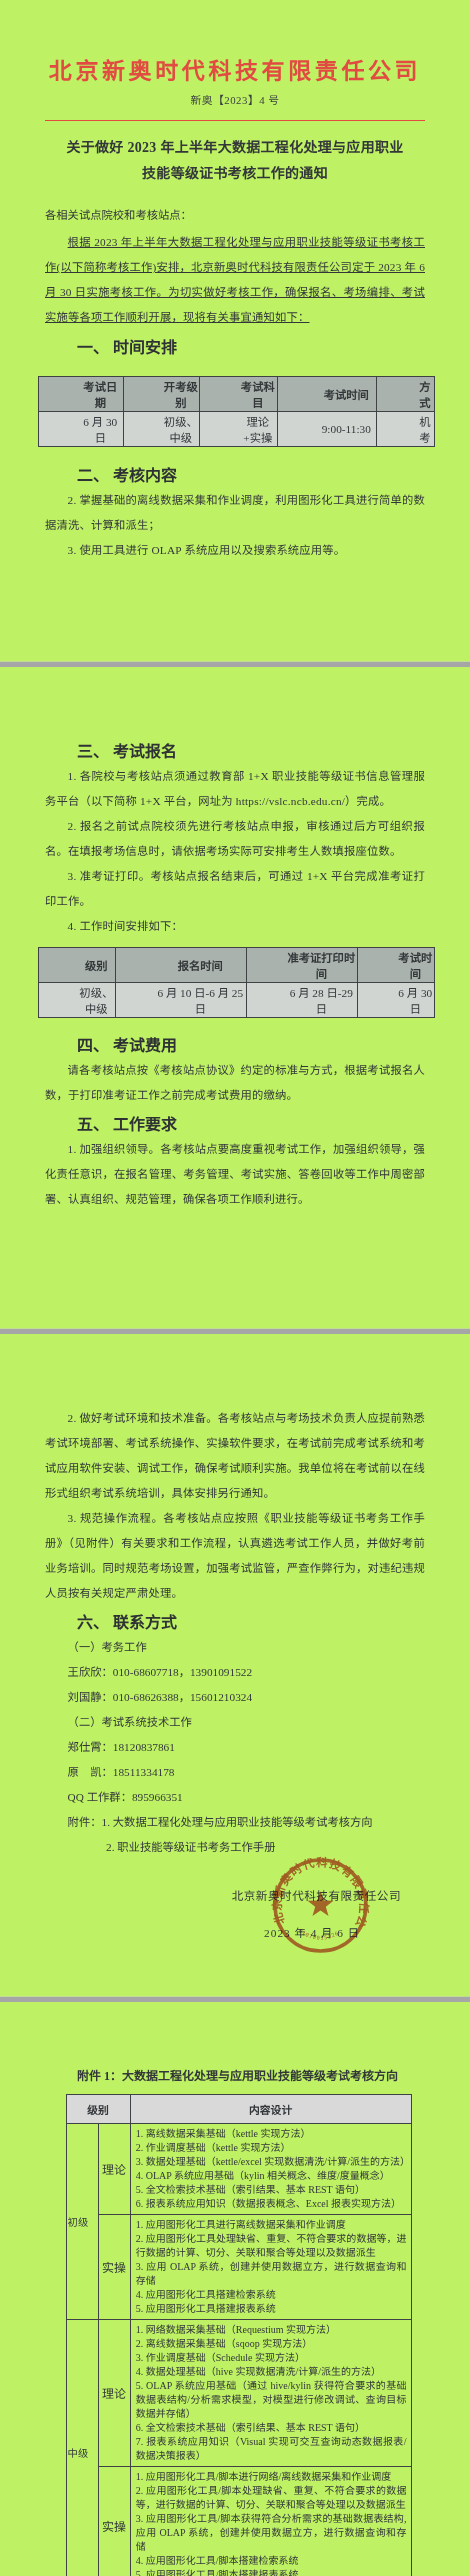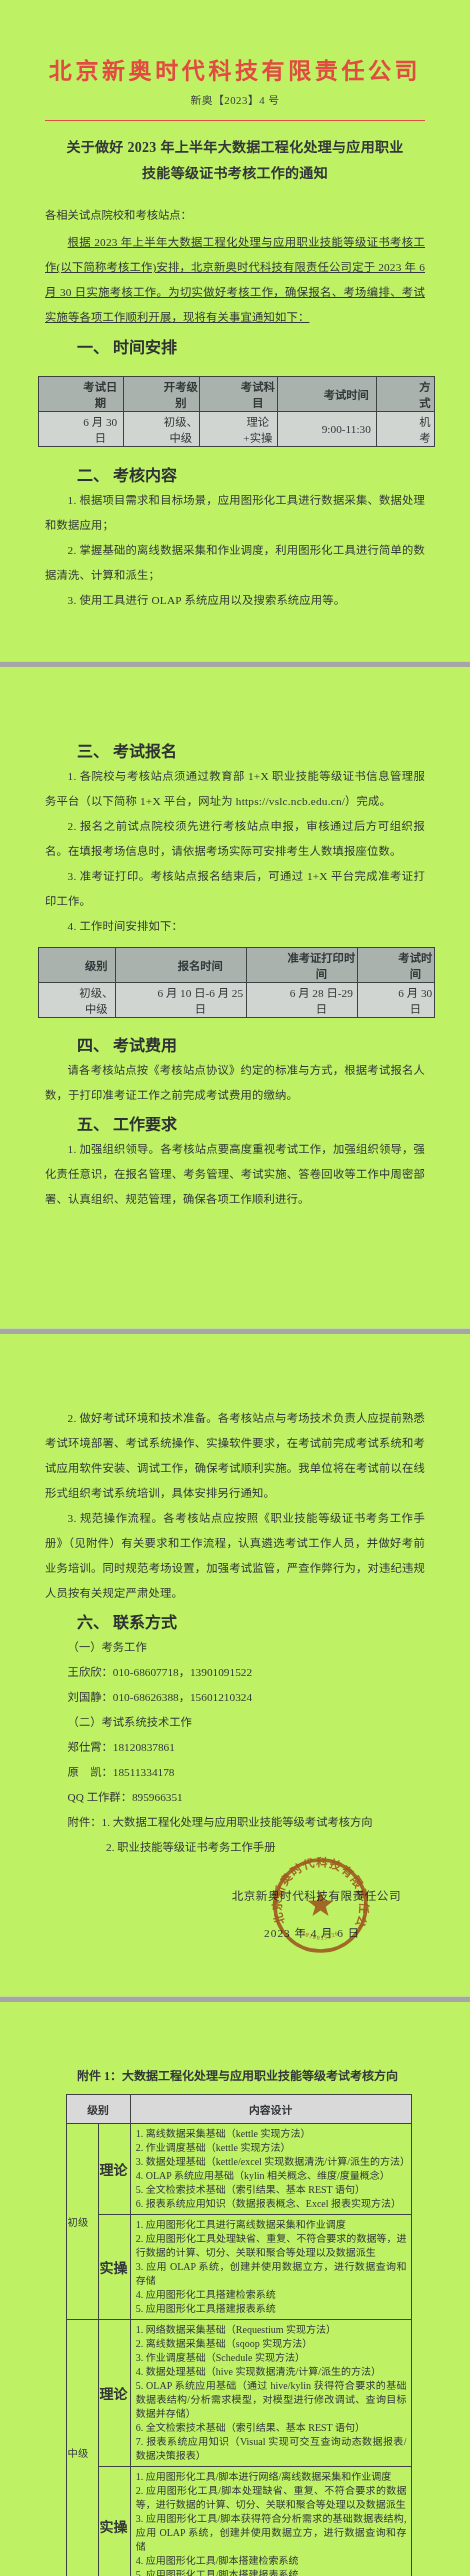--- a/index.html
+++ b/index.html
@@ -33,21 +33,21 @@
   .att1{margin:0;font-size:11.3px;line-height:25px;text-indent:2em;}
   .att2{margin:0;font-size:11.3px;line-height:25px;padding-left:61px;}
   .sig{margin-top:24px;text-align:right;padding-right:24px;font-size:11.6px;line-height:25px;letter-spacing:0.5px;}
   .date{text-align:right;padding-right:65px;font-size:11.3px;line-height:25px;letter-spacing:1px;}
   .seal{position:absolute;left:270px;top:521px;width:101px;height:101px;opacity:.88;mix-blend-mode:multiply;}
   .apptitle{margin:0;padding:66px 0 0 32px;font-size:12px;font-weight:bold;line-height:17.5px;}
   .atable{border-collapse:collapse;table-layout:fixed;width:346px;margin:8.2px 0 0 20.6px;}
   .atable th{background:var(--apphd);border:1px solid var(--bd);font-size:10.8px;font-weight:600;height:26px;}
   .atable td{border:1px solid var(--bd);}
   .atable .lvl{width:28px;text-align:left;font-size:10.3px;}
-  .atable .sub{width:33px;font-size:14px;font-weight:bold;}
+  .atable .sub{width:33px;text-align:center;font-size:12px;}
   .atable .items{padding:3.1px 4.1px 3.1px 5.2px;}
   .atable .items div{font-size:10px;line-height:14px;text-align:justify;}
 </style>
 </head>
 <body>
 
 <div class="canvas">
 
   <div class="page" style="top:0;height:662px;">
     <div class="inner">
@@ -77,21 +77,20 @@
         <tr>
           <td>6 月 30 日</td>
           <td>初级、中级</td>
           <td>理论+实操</td>
           <td>9:00-11:30</td>
           <td>机考</td>
         </tr>
       </tbody>
         </table>
       <p class="h" style="margin-top:15.5px;">二、 考核内容</p>
-      <p class="para">1. 根据项目需求和目标场景，应用图形化工具进行数据采集、数据处理和数据应用；</p>
       <p class="para">2. 掌握基础的离线数据采集和作业调度，利用图形化工具进行简单的数据清洗、计算和派生；</p>
       <p class="para">3. 使用工具进行 OLAP 系统应用以及搜索系统应用等。</p>
     </div>
   </div>
 
   <div class="sep" style="top:662px;"></div>
 
   <div class="page" style="top:667px;height:663px;">
     <div class="inner" style="padding-top:72px;">
       <p class="h">三、 考试报名</p>

